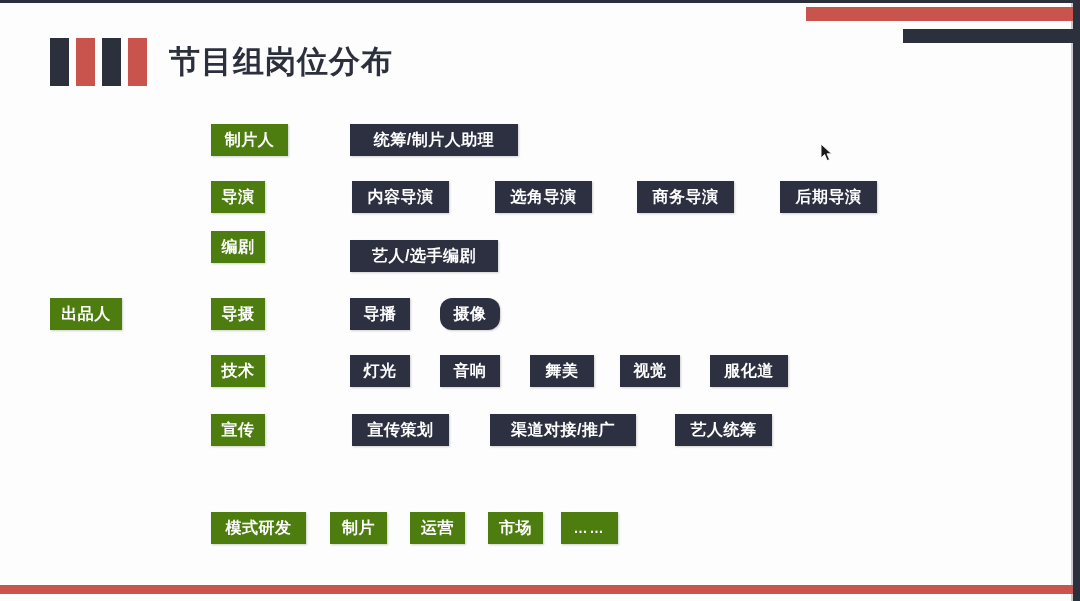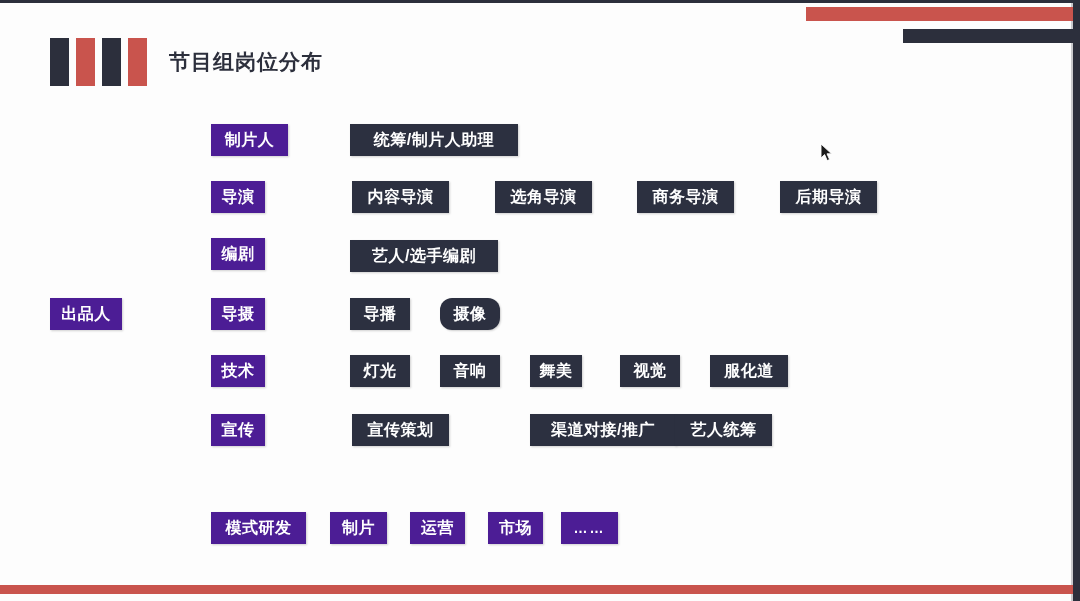--- a/index.html
+++ b/index.html
@@ -49,41 +49,41 @@
   .title-wrap {
     position: absolute; left: 50px; top: 38px;
     display: flex; align-items: center;
   }
   .title-marks { display: flex; gap: 7px; }
   .tick { width: 19px; height: 48px; }
   .tick.dark { background: #2c2f3c; }
   .tick.red  { background: #c9544d; }
   .title-text {
     margin-left: 22px;
-    font-size: 21px;
+    font-size: 31px;
     font-weight: bold;
     color: #2c2f3c;
     letter-spacing: 1px;
     white-space: nowrap;
   }
 
   
   .chip {
     position: absolute;
     display: flex; align-items: center; justify-content: center;
     color: #ffffff;
     font-size: 16px;
     font-weight: bold;
     white-space: nowrap;
     letter-spacing: 0.5px;
     height: 32px;
     padding: 0 11px;
     box-shadow: 1px 1px 2px rgba(0,0,0,0.18);
   }
-  .chip.red  { background: #4c1d95; }
+  .chip.red  { background: #4d7c0f; }
   .chip.dark { background: #2c3040; }
   .chip.dots { letter-spacing: 2px; font-size: 14px; }
 
   
   #cursor {
     position: absolute;
     width: 13px; height: 19px;
     pointer-events: none;
   }
 </style>
@@ -112,34 +112,34 @@
 
   <div id="chips-layer">
       <div class="chip red" style="left: 50px; top: 298px; width: 72px;">出品人</div>
       <div class="chip red" style="left: 211px; top: 124px; width: 77px;">制片人</div>
       <div class="chip dark" style="left: 350px; top: 124px; width: 168px;">统筹/制片人助理</div>
       <div class="chip red" style="left: 211px; top: 181px; width: 54px;">导演</div>
       <div class="chip dark" style="left: 352px; top: 181px; width: 97px;">内容导演</div>
       <div class="chip dark" style="left: 495px; top: 181px; width: 97px;">选角导演</div>
       <div class="chip dark" style="left: 637px; top: 181px; width: 97px;">商务导演</div>
       <div class="chip dark" style="left: 780px; top: 181px; width: 97px;">后期导演</div>
-      <div class="chip red" style="left: 211px; top: 238px; width: 54px;">编剧</div>
+      <div class="chip red" style="left: 211px; top: 231px; width: 54px;">编剧</div>
       <div class="chip dark" style="left: 350px; top: 240px; width: 148px;">艺人/选手编剧</div>
       <div class="chip red" style="left: 211px; top: 298px; width: 54px;">导摄</div>
       <div class="chip dark" style="left: 350px; top: 298px; width: 60px;">导播</div>
       <div class="chip dark" style="left: 440px; top: 298px; width: 60px; border-radius: 12px;">摄像</div>
       <div class="chip red" style="left: 211px; top: 355px; width: 54px;">技术</div>
       <div class="chip dark" style="left: 350px; top: 355px; width: 60px;">灯光</div>
       <div class="chip dark" style="left: 440px; top: 355px; width: 60px;">音响</div>
-      <div class="chip dark" style="left: 530px; top: 355px; width: 52px;">舞美</div>
+      <div class="chip dark" style="left: 530px; top: 355px; width: 64px;">舞美</div>
       <div class="chip dark" style="left: 620px; top: 355px; width: 60px;">视觉</div>
       <div class="chip dark" style="left: 710px; top: 355px; width: 78px;">服化道</div>
       <div class="chip red" style="left: 211px; top: 414px; width: 54px;">宣传</div>
       <div class="chip dark" style="left: 352px; top: 414px; width: 97px; text-align: center;">宣传策划</div>
-      <div class="chip dark" style="left: 490px; top: 414px; width: 146px; margin-left: 40px;">渠道对接/推广</div>
+      <div class="chip dark" style="left: 490px; top: 414px; width: 146px;">渠道对接/推广</div>
       <div class="chip dark" style="left: 675px; top: 414px; width: 97px;">艺人统筹</div>
       <div class="chip red" style="left: 211px; top: 512px; width: 95px;">模式研发</div>
       <div class="chip red" style="left: 330px; top: 512px; width: 57px;">制片</div>
       <div class="chip red" style="left: 410px; top: 512px; width: 55px;">运营</div>
       <div class="chip red" style="left: 488px; top: 512px; width: 55px;">市场</div>
       <div class="chip red dots" style="left: 561px; top: 512px; width: 57px;">……</div>
     </div>
 
   <svg id="cursor" viewBox="0 0 13 19" style="left: 820px; top: 143px;">
     <path d="M1,1 L1,15 L4.6,11.6 L7.2,17.6 L9.6,16.5 L7,10.8 L11.6,10.8 Z" fill="#1b1b1b" stroke="#ffffff" stroke-width="0.9"></path>

